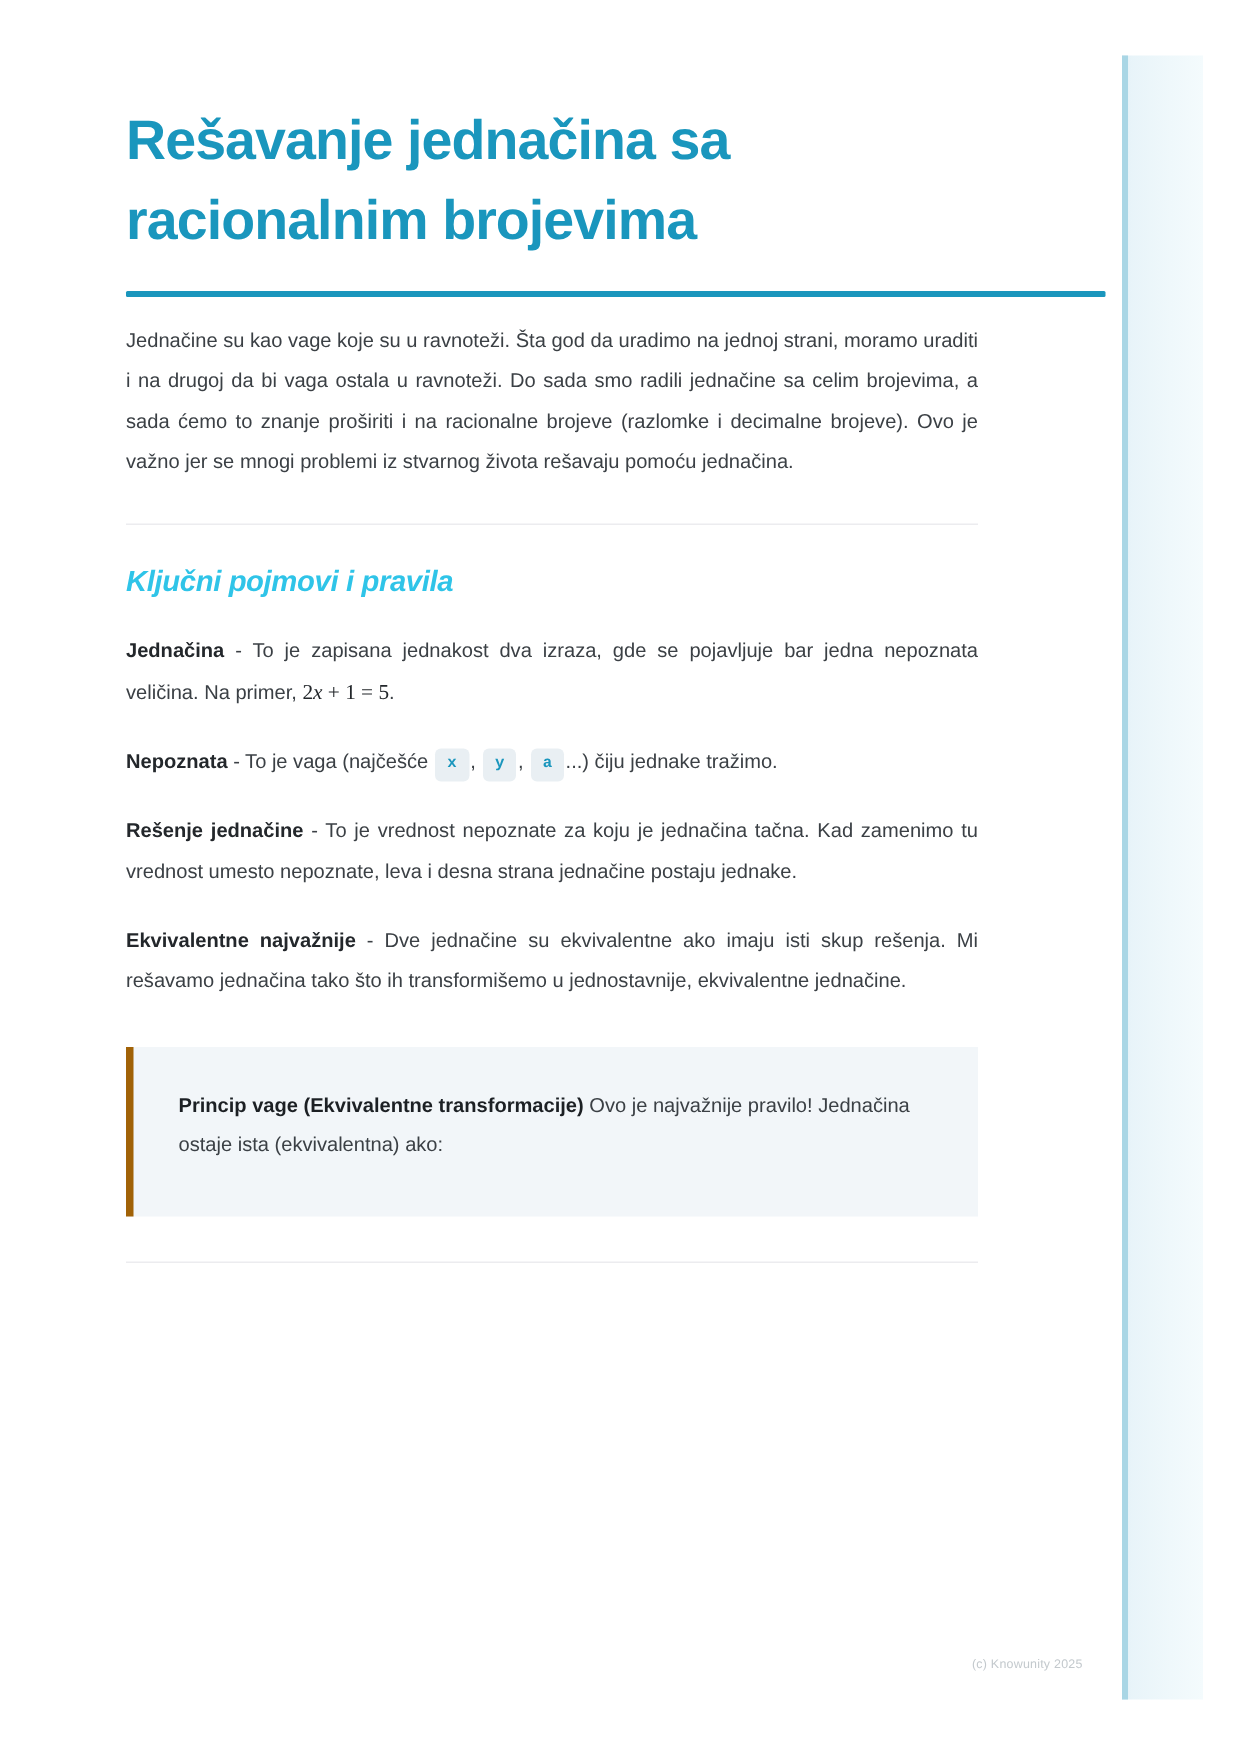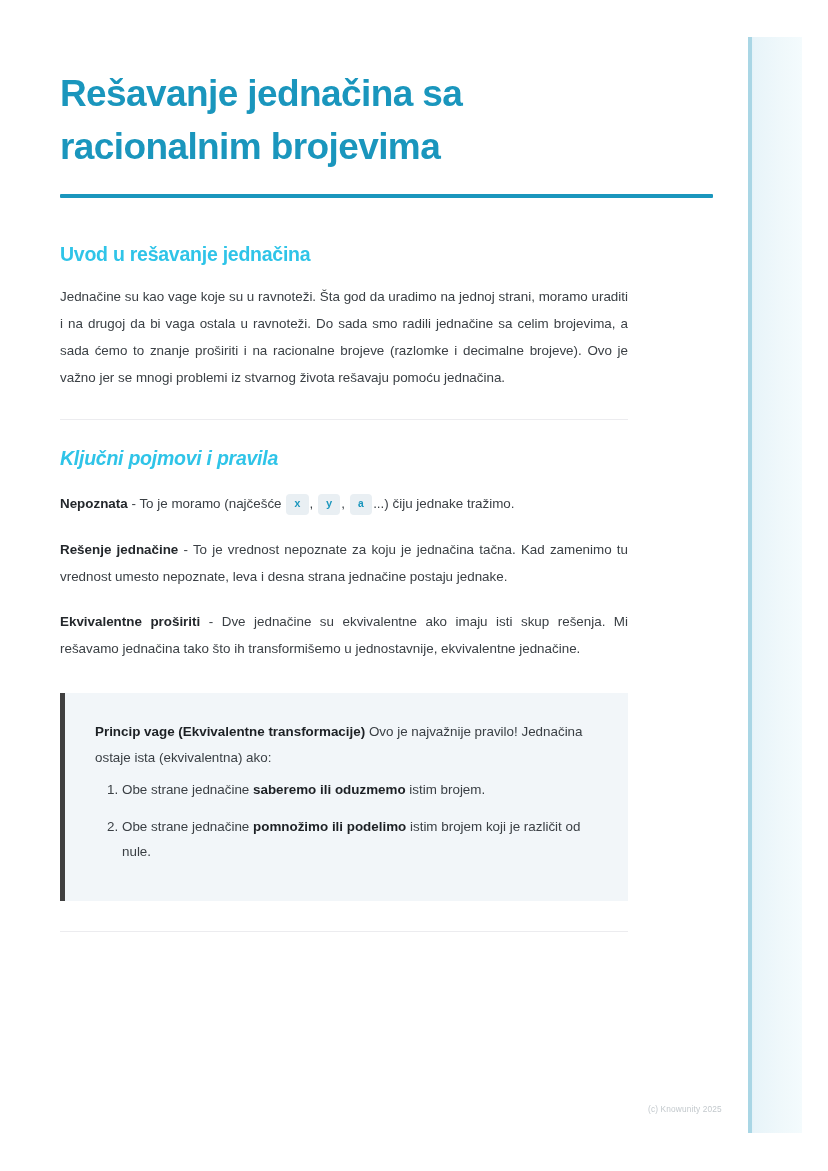--- a/index.html
+++ b/index.html
@@ -39,21 +39,21 @@
   .sheet {
     position: absolute;
     left: 0;
     top: 0;
     width: 748px;
     height: 1171px;
     background: #ffffff;
   }
   .content {
     position: absolute;
-    left: 60px;
+    left: 84px;
     top: 0;
     width: 568px;
   }
 
   
   .doc-title {
     margin: 0;
     padding-top: 68px;
     font-size: 37px;
     line-height: 1.42;
@@ -131,21 +131,21 @@
     border-radius: 4px;
     vertical-align: 1px;
     margin: 0 1px;
   }
 
   
   .callout {
     margin-top: 30px;
     width: 568px;
     background: #f2f6f9;
-    border-left: 5px solid #404040;
+    border-left: 5px solid #a16207;
     box-sizing: border-box;
     padding: 26px 26px 36px 30px;
   }
   .callout p {
     margin: 0;
     font-size: 13.4px;
     line-height: 1.92;
     color: #3b4045;
   }
   .callout p strong { font-weight: 700; color: #1c2024; }
@@ -177,49 +177,47 @@
 <div class="page-strip"></div>
 <div class="page-strip-edge"></div>
 
 <div class="sheet">
   <div class="content">
 
     <h1 class="doc-title">Rešavanje jednačina sa racionalnim brojevima</h1>
 
     <div class="title-rule"></div>
 
-    <h2 class="section-heading h-intro">Uvod u rešavanje jednačina</h2>
 
     <p class="body">Jednačine su kao vage koje su u ravnoteži. Šta god da uradimo na jednoj strani, moramo uraditi i na drugoj da bi vaga ostala u ravnoteži. Do sada smo radili jednačine sa celim brojevima, a sada ćemo to znanje proširiti i na racionalne brojeve (razlomke i decimalne brojeve). Ovo je važno jer se mnogi problemi iz stvarnog života rešavaju pomoću jednačina.</p>
 
     <div class="divider"></div>
 
     <h2 class="section-heading h-key">Ključni pojmovi i pravila</h2>
 
-
-    <p class="body tight">
-      <b>Nepoznata</b><span> - </span><span>To je moramo (najčešće </span><code class="chip">x</code><span>,</span> <code class="chip">y</code><span>,</span> <code class="chip">a</code><span>...) čiju jednake tražimo.</span>
+    <p class="body tight">
+      <b>Jednačina</b><span> - </span><span>To je zapisana jednakost dva izraza, gde se pojavljuje bar jedna nepoznata veličina. Na primer, </span><span class="math"><span>2</span><i>x</i><span> + 1 = 5</span></span><span>.</span>
+    </p>
+
+    <p class="body tight">
+      <b>Nepoznata</b><span> - </span><span>To je vaga (najčešće </span><code class="chip">x</code><span>,</span> <code class="chip">y</code><span>,</span> <code class="chip">a</code><span>...) čiju jednake tražimo.</span>
     </p>
 
     <p class="body tight">
       <b>Rešenje jednačine</b><span> - </span><span>To je vrednost nepoznate za koju je jednačina tačna. Kad zamenimo tu vrednost umesto nepoznate, leva i desna strana jednačine postaju jednake.</span>
     </p>
 
     <p class="body tight">
-      <b>Ekvivalentne proširiti</b><span> - </span><span>Dve jednačine su ekvivalentne ako imaju isti skup rešenja. Mi rešavamo jednačina tako što ih transformišemo u jednostavnije, ekvivalentne jednačine.</span>
+      <b>Ekvivalentne najvažnije</b><span> - </span><span>Dve jednačine su ekvivalentne ako imaju isti skup rešenja. Mi rešavamo jednačina tako što ih transformišemo u jednostavnije, ekvivalentne jednačine.</span>
     </p>
 
     <div class="callout">
       <p>
         <strong>Princip vage (Ekvivalentne transformacije)</strong><span> Ovo je najvažnije pravilo! Jednačina ostaje ista (ekvivalentna) ako:</span>
       </p>
-      <ol>
-        <li><span>Obe strane jednačine </span><strong>saberemo ili oduzmemo</strong><span> istim brojem.</span></li>
-        <li><span>Obe strane jednačine </span><strong>pomnožimo ili podelimo</strong><span> istim brojem koji je različit od nule.</span></li>
-      </ol>
     </div>
 
     <div class="divider d2"></div>
 
 
   </div>
 </div>
 
 <div class="footer-copy">(c) Knowunity 2025</div>
 

